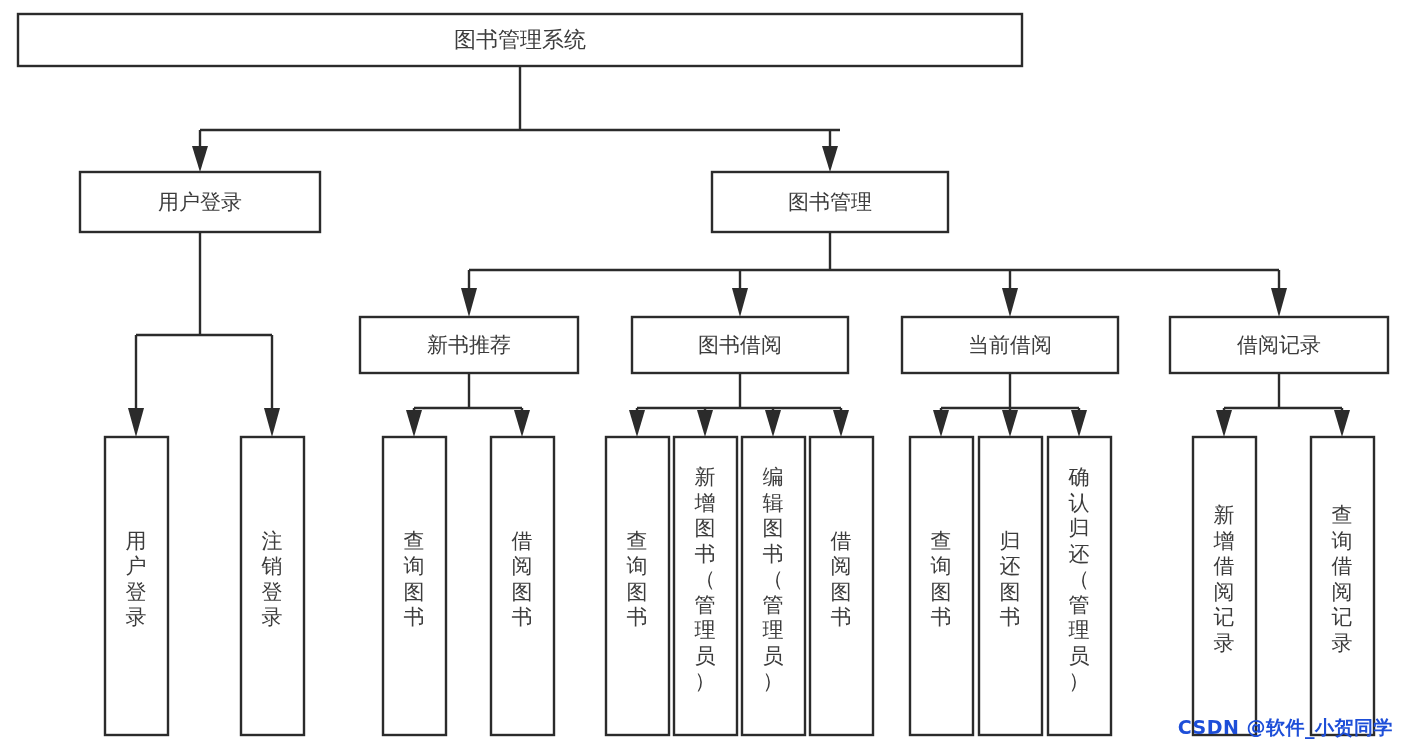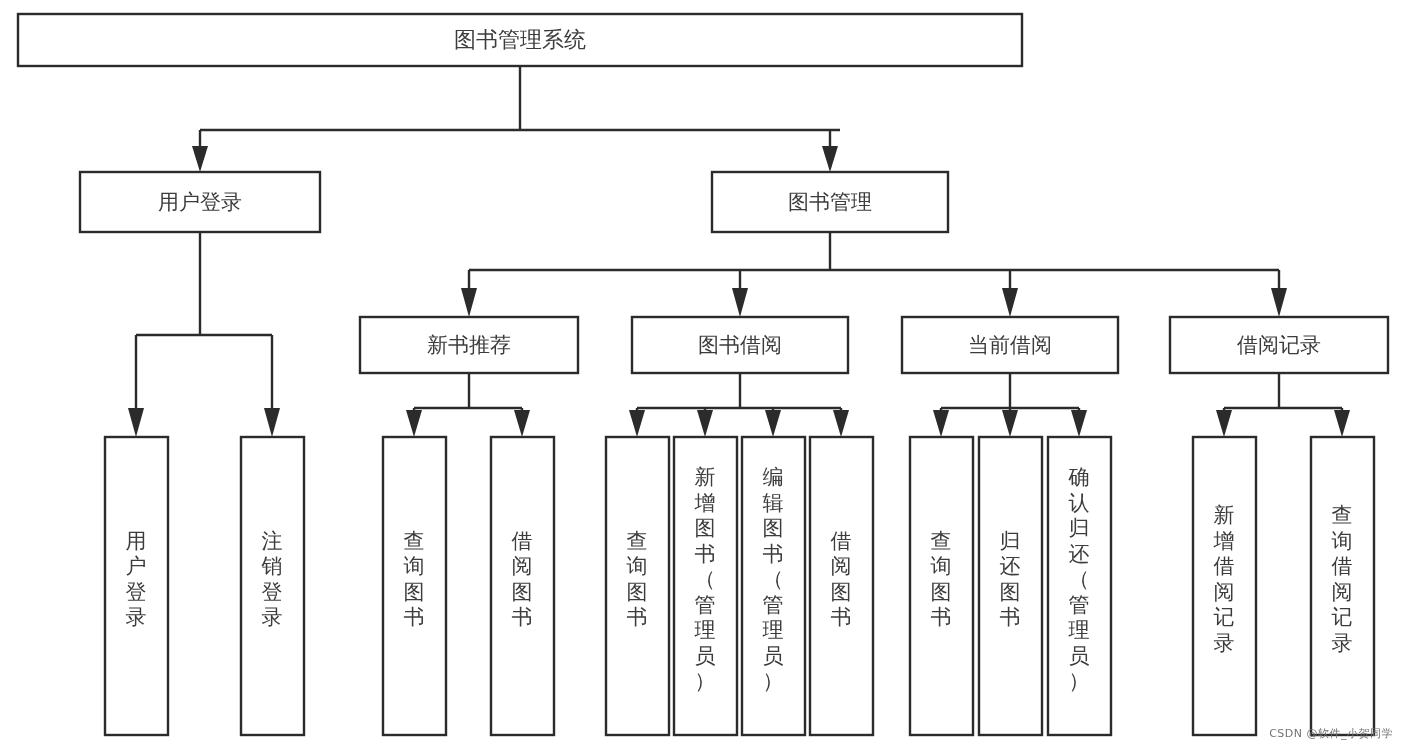--- a/index.html
+++ b/index.html
@@ -55,25 +55,26 @@
     fill: #3c3c3c;
     font-family: "DejaVu Sans", "Liberation Sans", sans-serif;
     font-size: 21px;
     text-anchor: middle;
   }
   .watermark {
     position: absolute;
     right: 12px;
     bottom: 6px;
     font-family: "DejaVu Sans", "Liberation Sans", sans-serif;
-    font-size: 11px;
-    color: #737373;
+    font-size: 19px;
+    color: #1d4ed8;
     white-space: nowrap;
     letter-spacing: 0.5px;
     pointer-events: none;
+    font-weight: bold;
   }
 </style>
 </head>
 <body>
 
 <div id="diagram-root">
 
   <svg id="tree-svg" viewBox="0 0 1405 747">
 
     <g>

